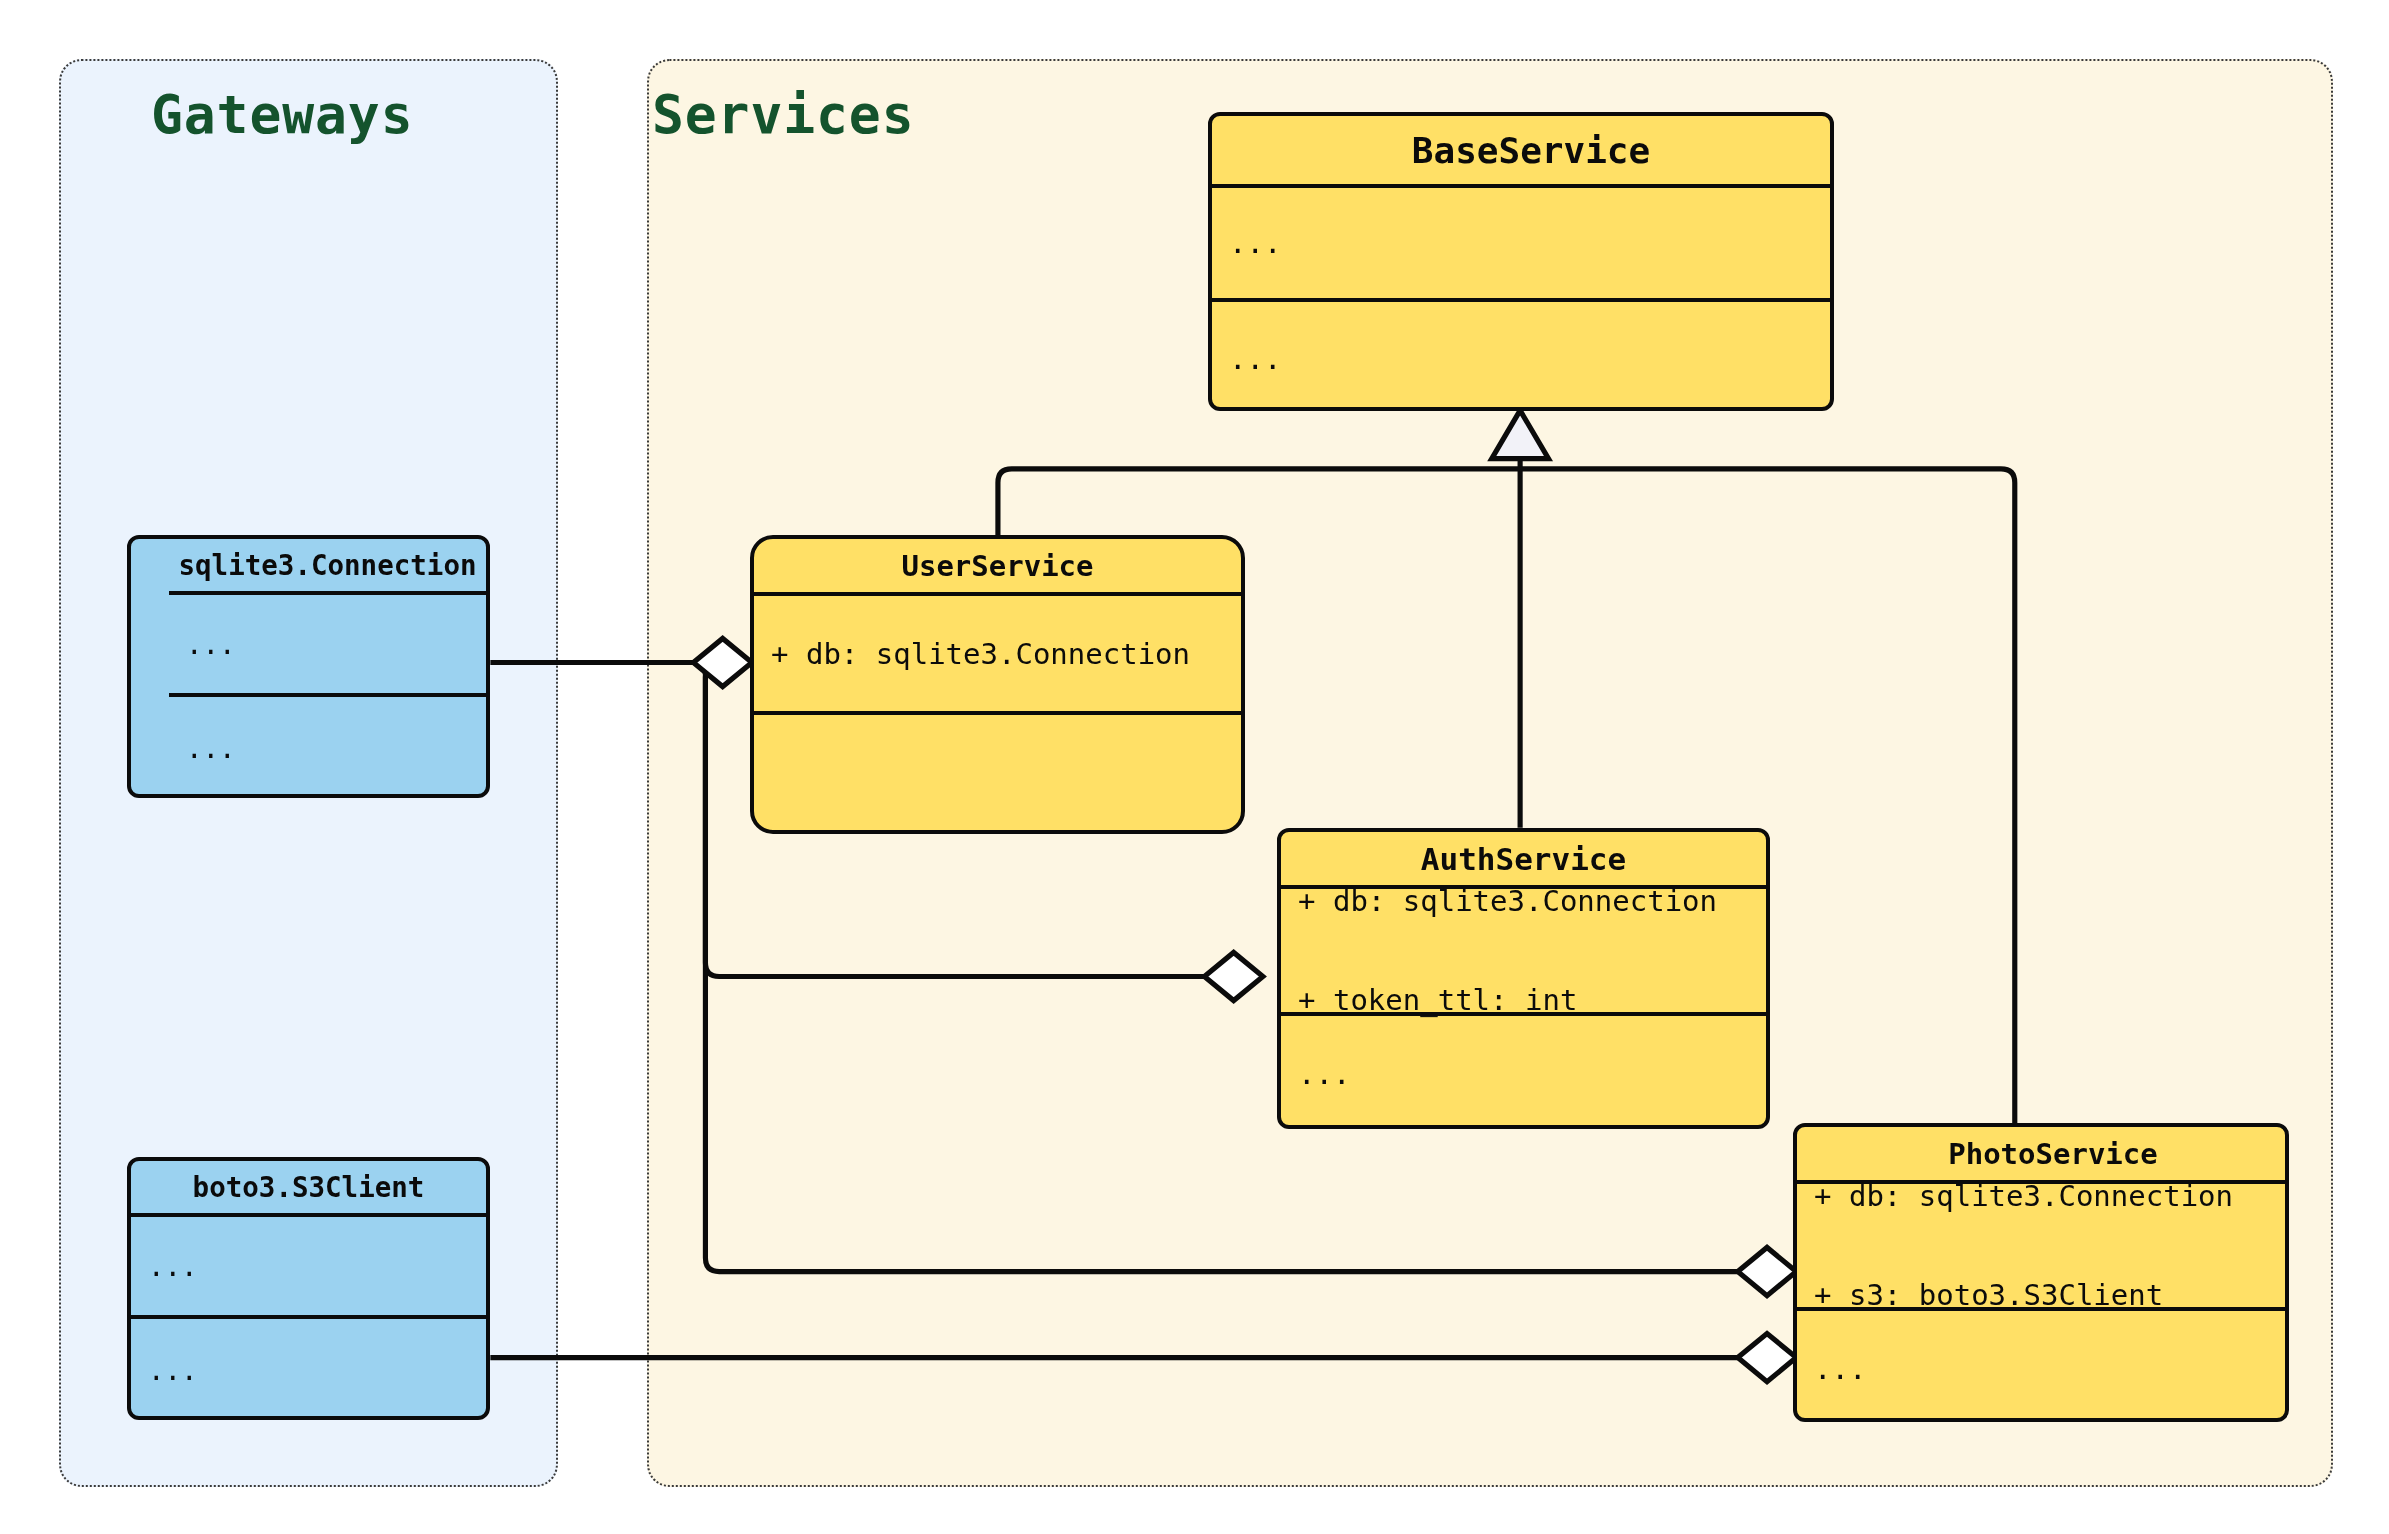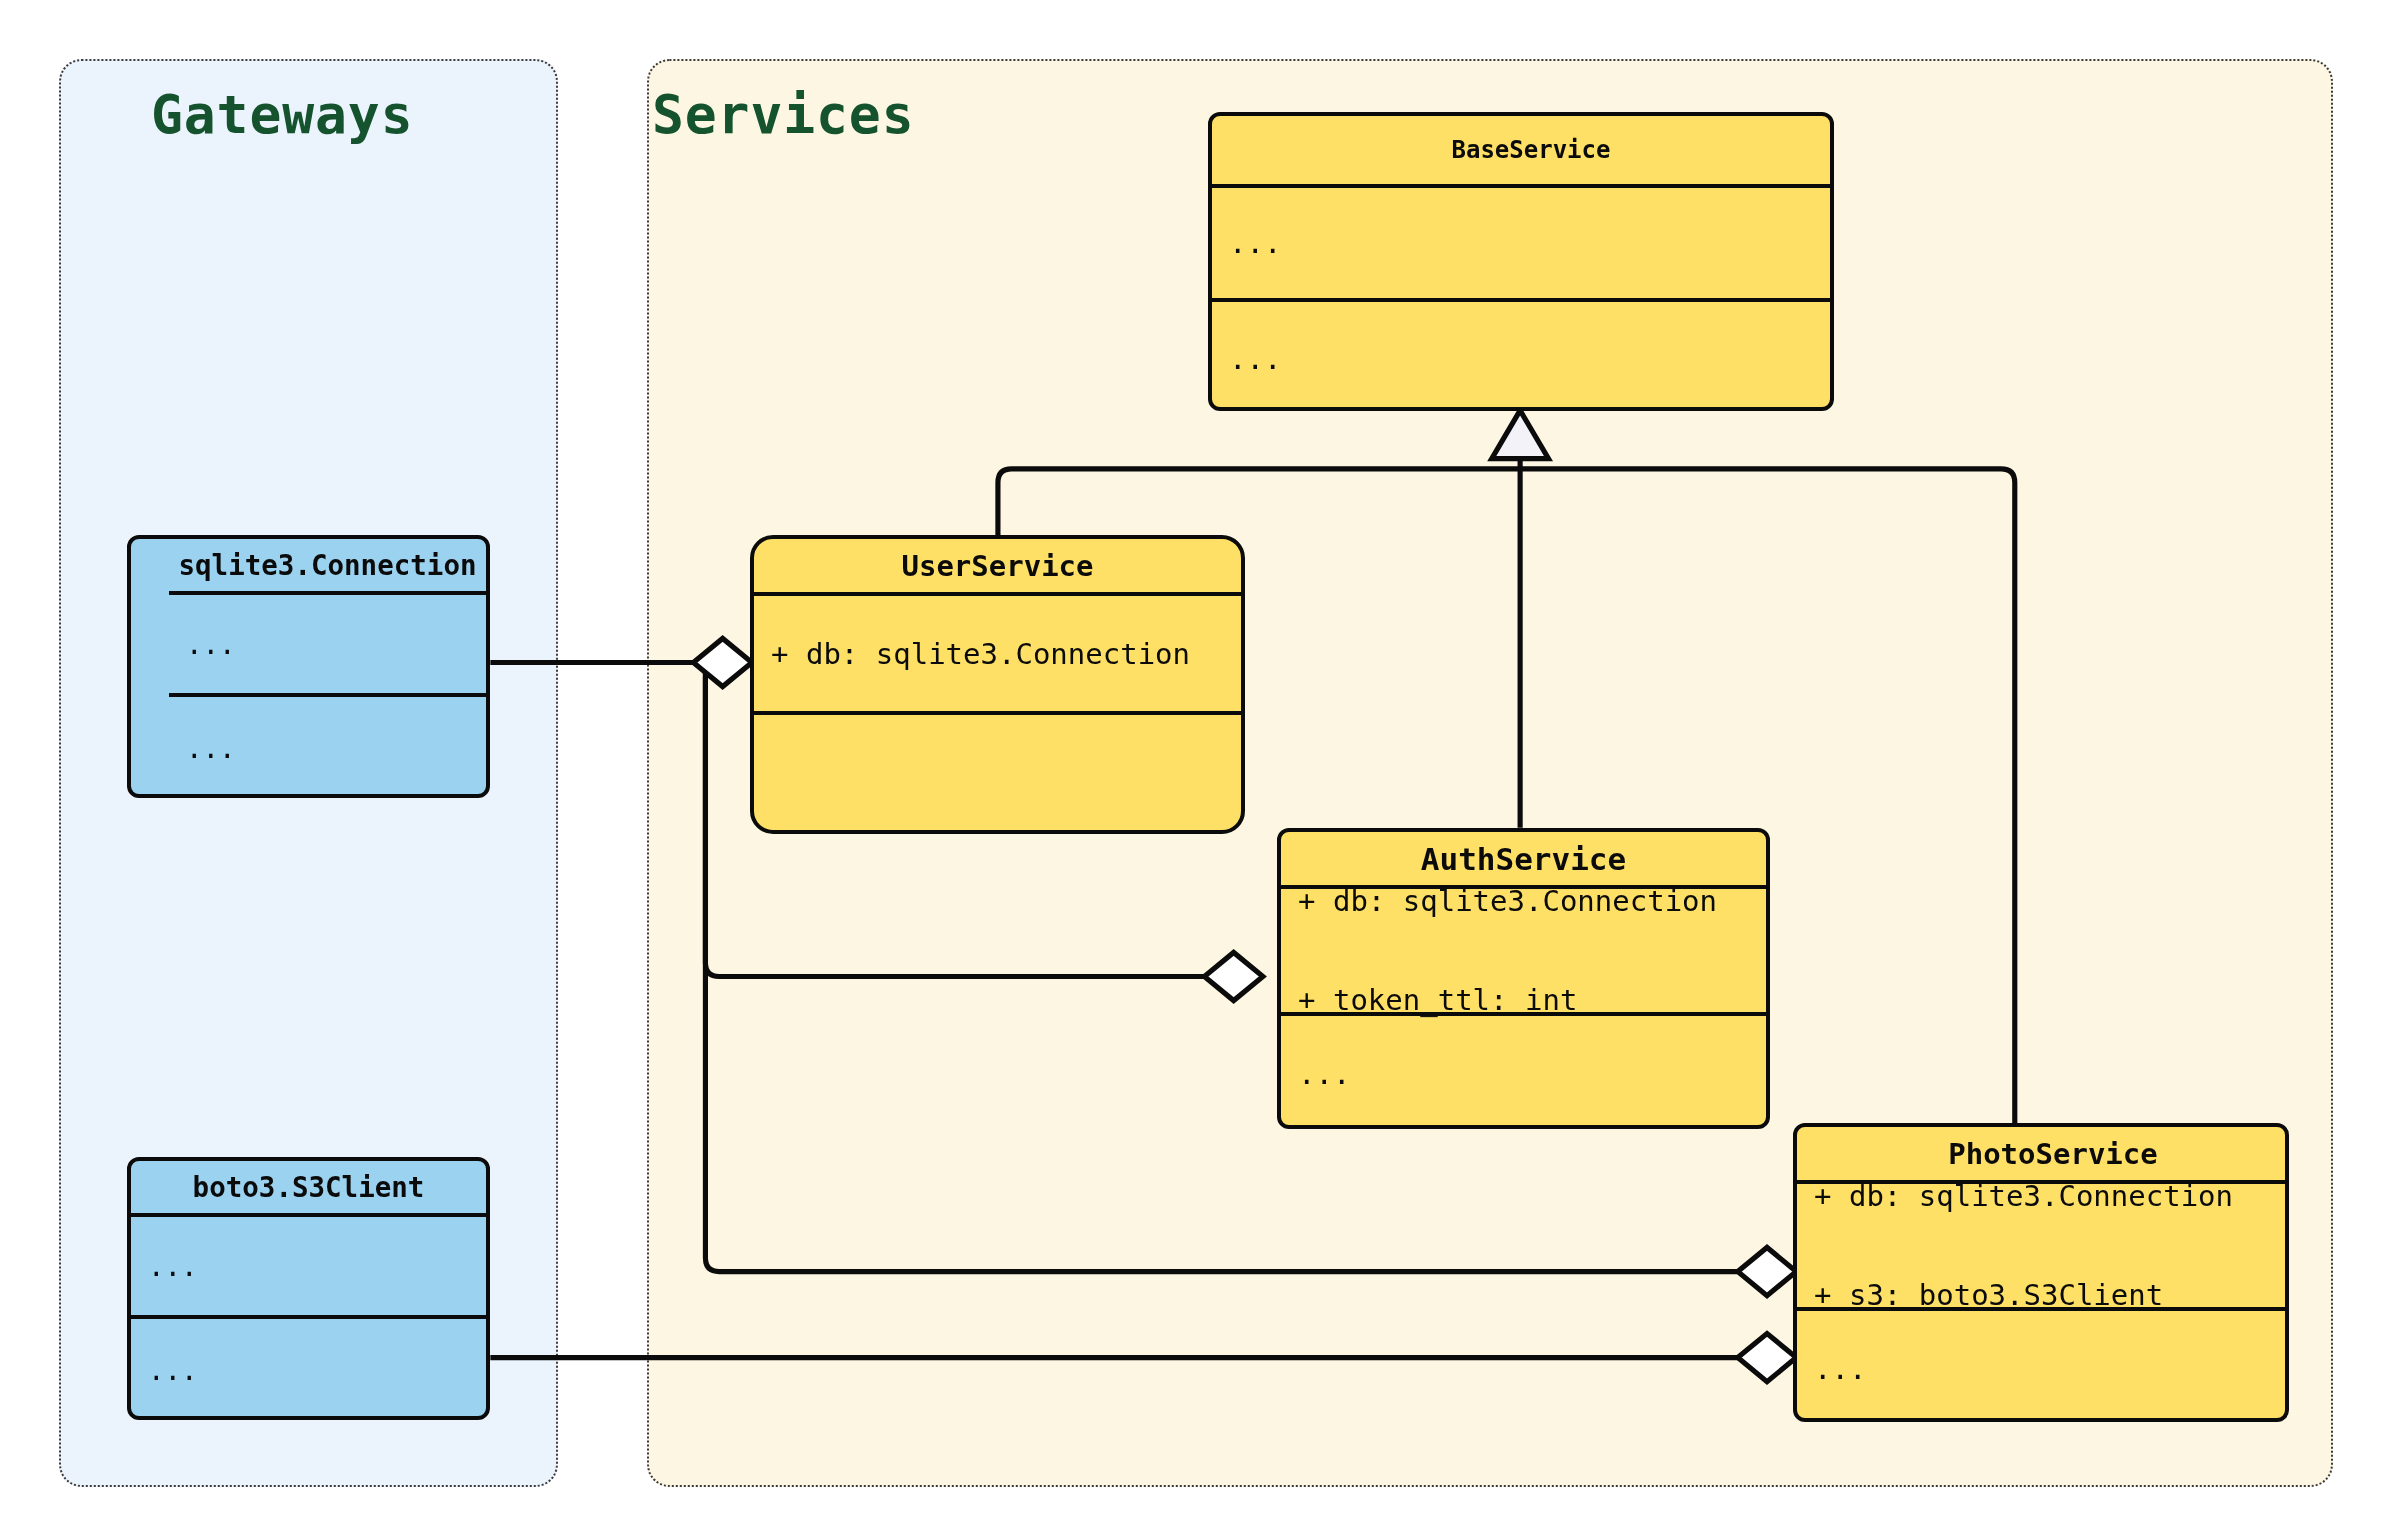--- a/index.html
+++ b/index.html
@@ -53,21 +53,21 @@
     <polygon points="1767,477 1734,533 1800,533" fill="#F2F2F8" stroke="#0b0b0b" stroke-width="6"></polygon>
 
     <polygon points="806,770 840,742 874,770 840,798" fill="#ffffff" stroke="#0b0b0b" stroke-width="6"></polygon>
     <polygon points="1400,1135 1434,1107 1468,1135 1434,1163" fill="#ffffff" stroke="#0b0b0b" stroke-width="6"></polygon>
     <polygon points="2020,1478 2054,1450 2088,1478 2054,1506" fill="#ffffff" stroke="#0b0b0b" stroke-width="6"></polygon>
     <polygon points="2020,1578 2054,1550 2088,1578 2054,1606" fill="#ffffff" stroke="#0b0b0b" stroke-width="6"></polygon>
   </svg>
 
   <div class="uml yellow" style="left:1208px;top:112px;width:626px;height:299px;">
     <div class="comp" style="height:72px;">
-      <div class="cname" style="font-size:24px;padding-left:20px;">BaseService</div>
+      <div class="cname" style="font-size:36px;padding-left:20px;">BaseService</div>
     </div>
     <div class="comp" style="height:114px;">
       <div class="attrs" style="font-size:29px;line-height:38px;">...</div>
     </div>
     <div class="comp" style="height:114px;">
       <div class="attrs" style="font-size:29px;line-height:38px;">...</div>
     </div>
   </div>
 
   <div class="uml yellow" style="left:750px;top:535px;width:495px;height:299px;border-radius:23px;">

